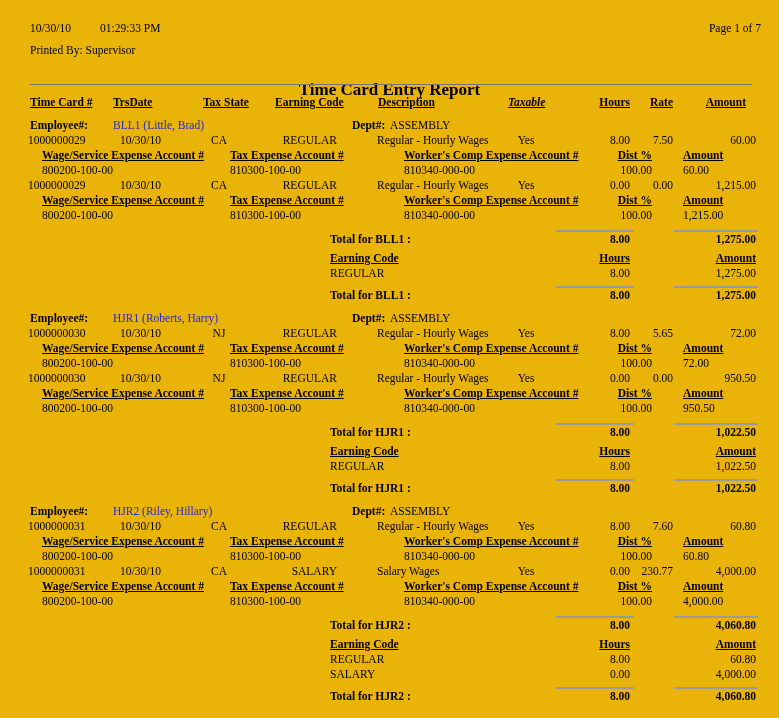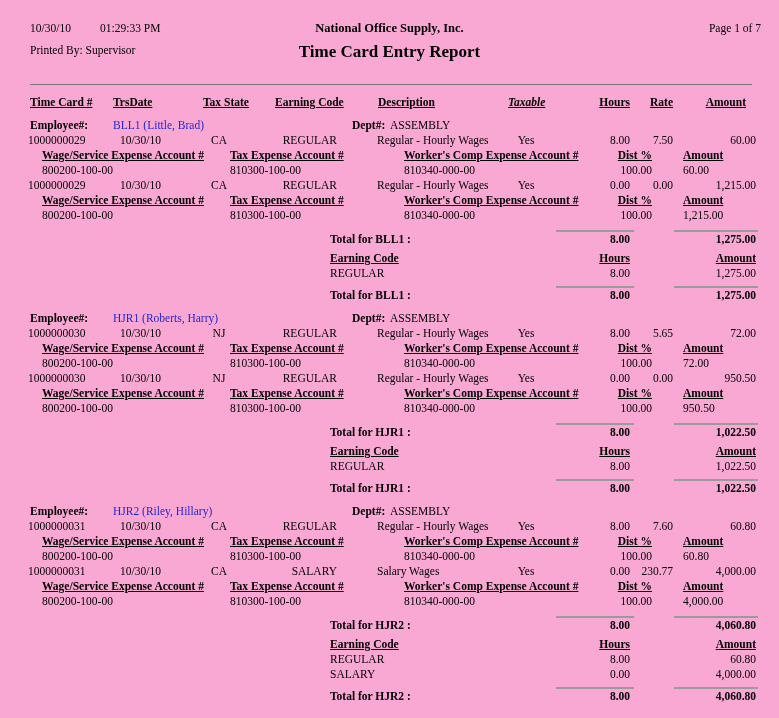--- a/index.html
+++ b/index.html
@@ -1,23 +1,23 @@
 <!DOCTYPE html>
 <html><head>
 <meta charset="utf-8">
 <style>
   html,body{margin:0;padding:0;background:#fff;}
-  .page{position:relative;width:779px;height:718px;background:#f9a8d4;overflow:hidden;
+  .page{position:relative;width:779px;height:718px;background:#eab308;overflow:hidden;
         font-family:"Liberation Serif","DejaVu Serif",serif;font-size:11.5px;color:#000;}
   .a{position:absolute;white-space:nowrap;}
   .b{font-weight:bold;}
   .bu{font-weight:bold;text-decoration:underline;}
   .link{color:#2626CC;cursor:pointer;}
   .center{position:absolute;left:0;right:0;text-align:center;}
-  .title{font-size:17px;font-weight:bold;}
+  .title{font-size:17px;font-weight:bold;margin-top:38px;}
   .company{font-size:12.5px;font-weight:bold;}
   .rule{position:absolute;left:30px;width:722px;top:84px;border-top:1.5px solid #777;height:0;}
   
   .hd{position:relative;height:96px;}
   .row{position:relative;height:15px;}
   .colhead{height:17px;}
   .emp{margin-top:6px;padding-left:24px;}
   .total{height:22px;margin-top:4px;}
   .total .tx{top:5px;}
   .tline{position:absolute;top:2px;height:0;border-top:2px solid #9a9a9a;}
@@ -50,21 +50,20 @@
   .e-code{left:330px;}
 </style>
 </head>
 <body>
 
 <div class="page">
 
   <div class="hd">
     <span class="a" style="left:30px;top:22px">10/30/10</span>
     <span class="a" style="left:100px;top:22px">01:29:33 PM</span>
-    <div class="center company" style="top:21px">National Office Supply, Inc.</div>
     <span class="a" style="right:18px;top:22px">Page 1 of 7</span>
     <span class="a" style="left:30px;top:44px">Printed By: Supervisor</span>
     <div class="center title" style="top:42px">Time Card Entry Report</div>
     <div class="rule"></div>
   </div>
 
   <div class="row colhead">
     <span class="a bu h-tc">Time Card #</span>
     <span class="a bu h-date">TrsDate</span>
     <span class="a bu h-state">Tax State</span>

